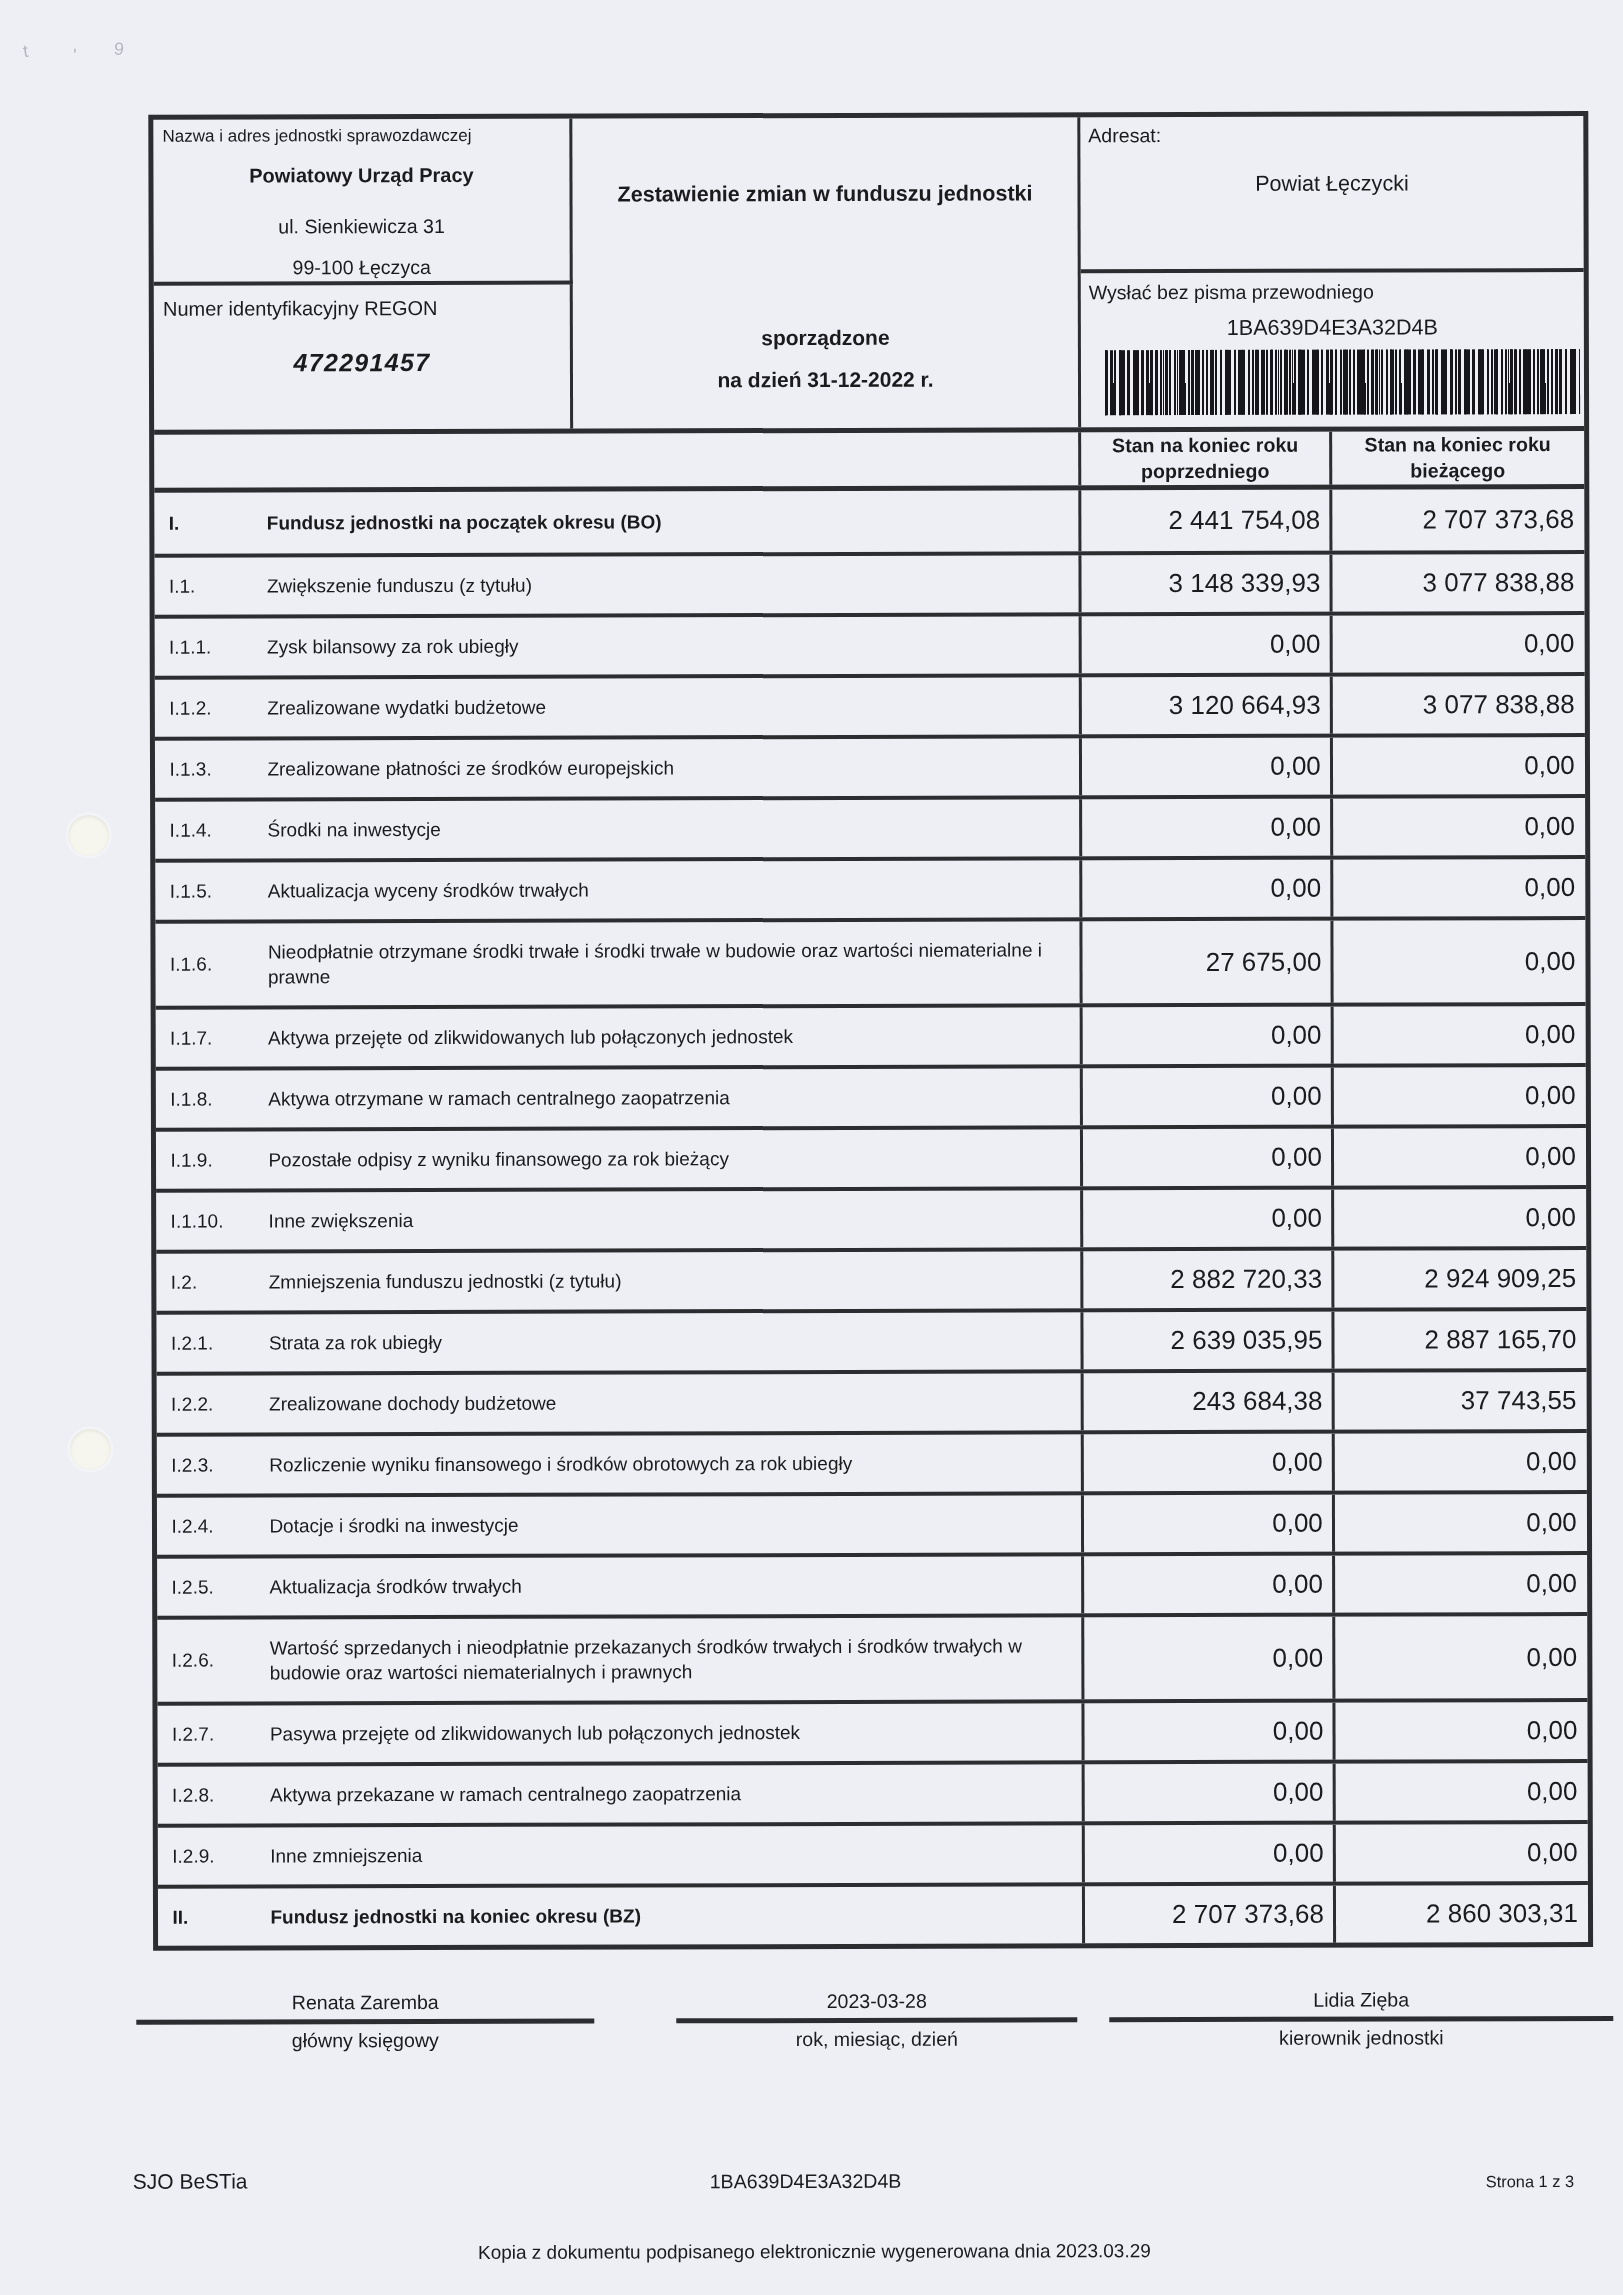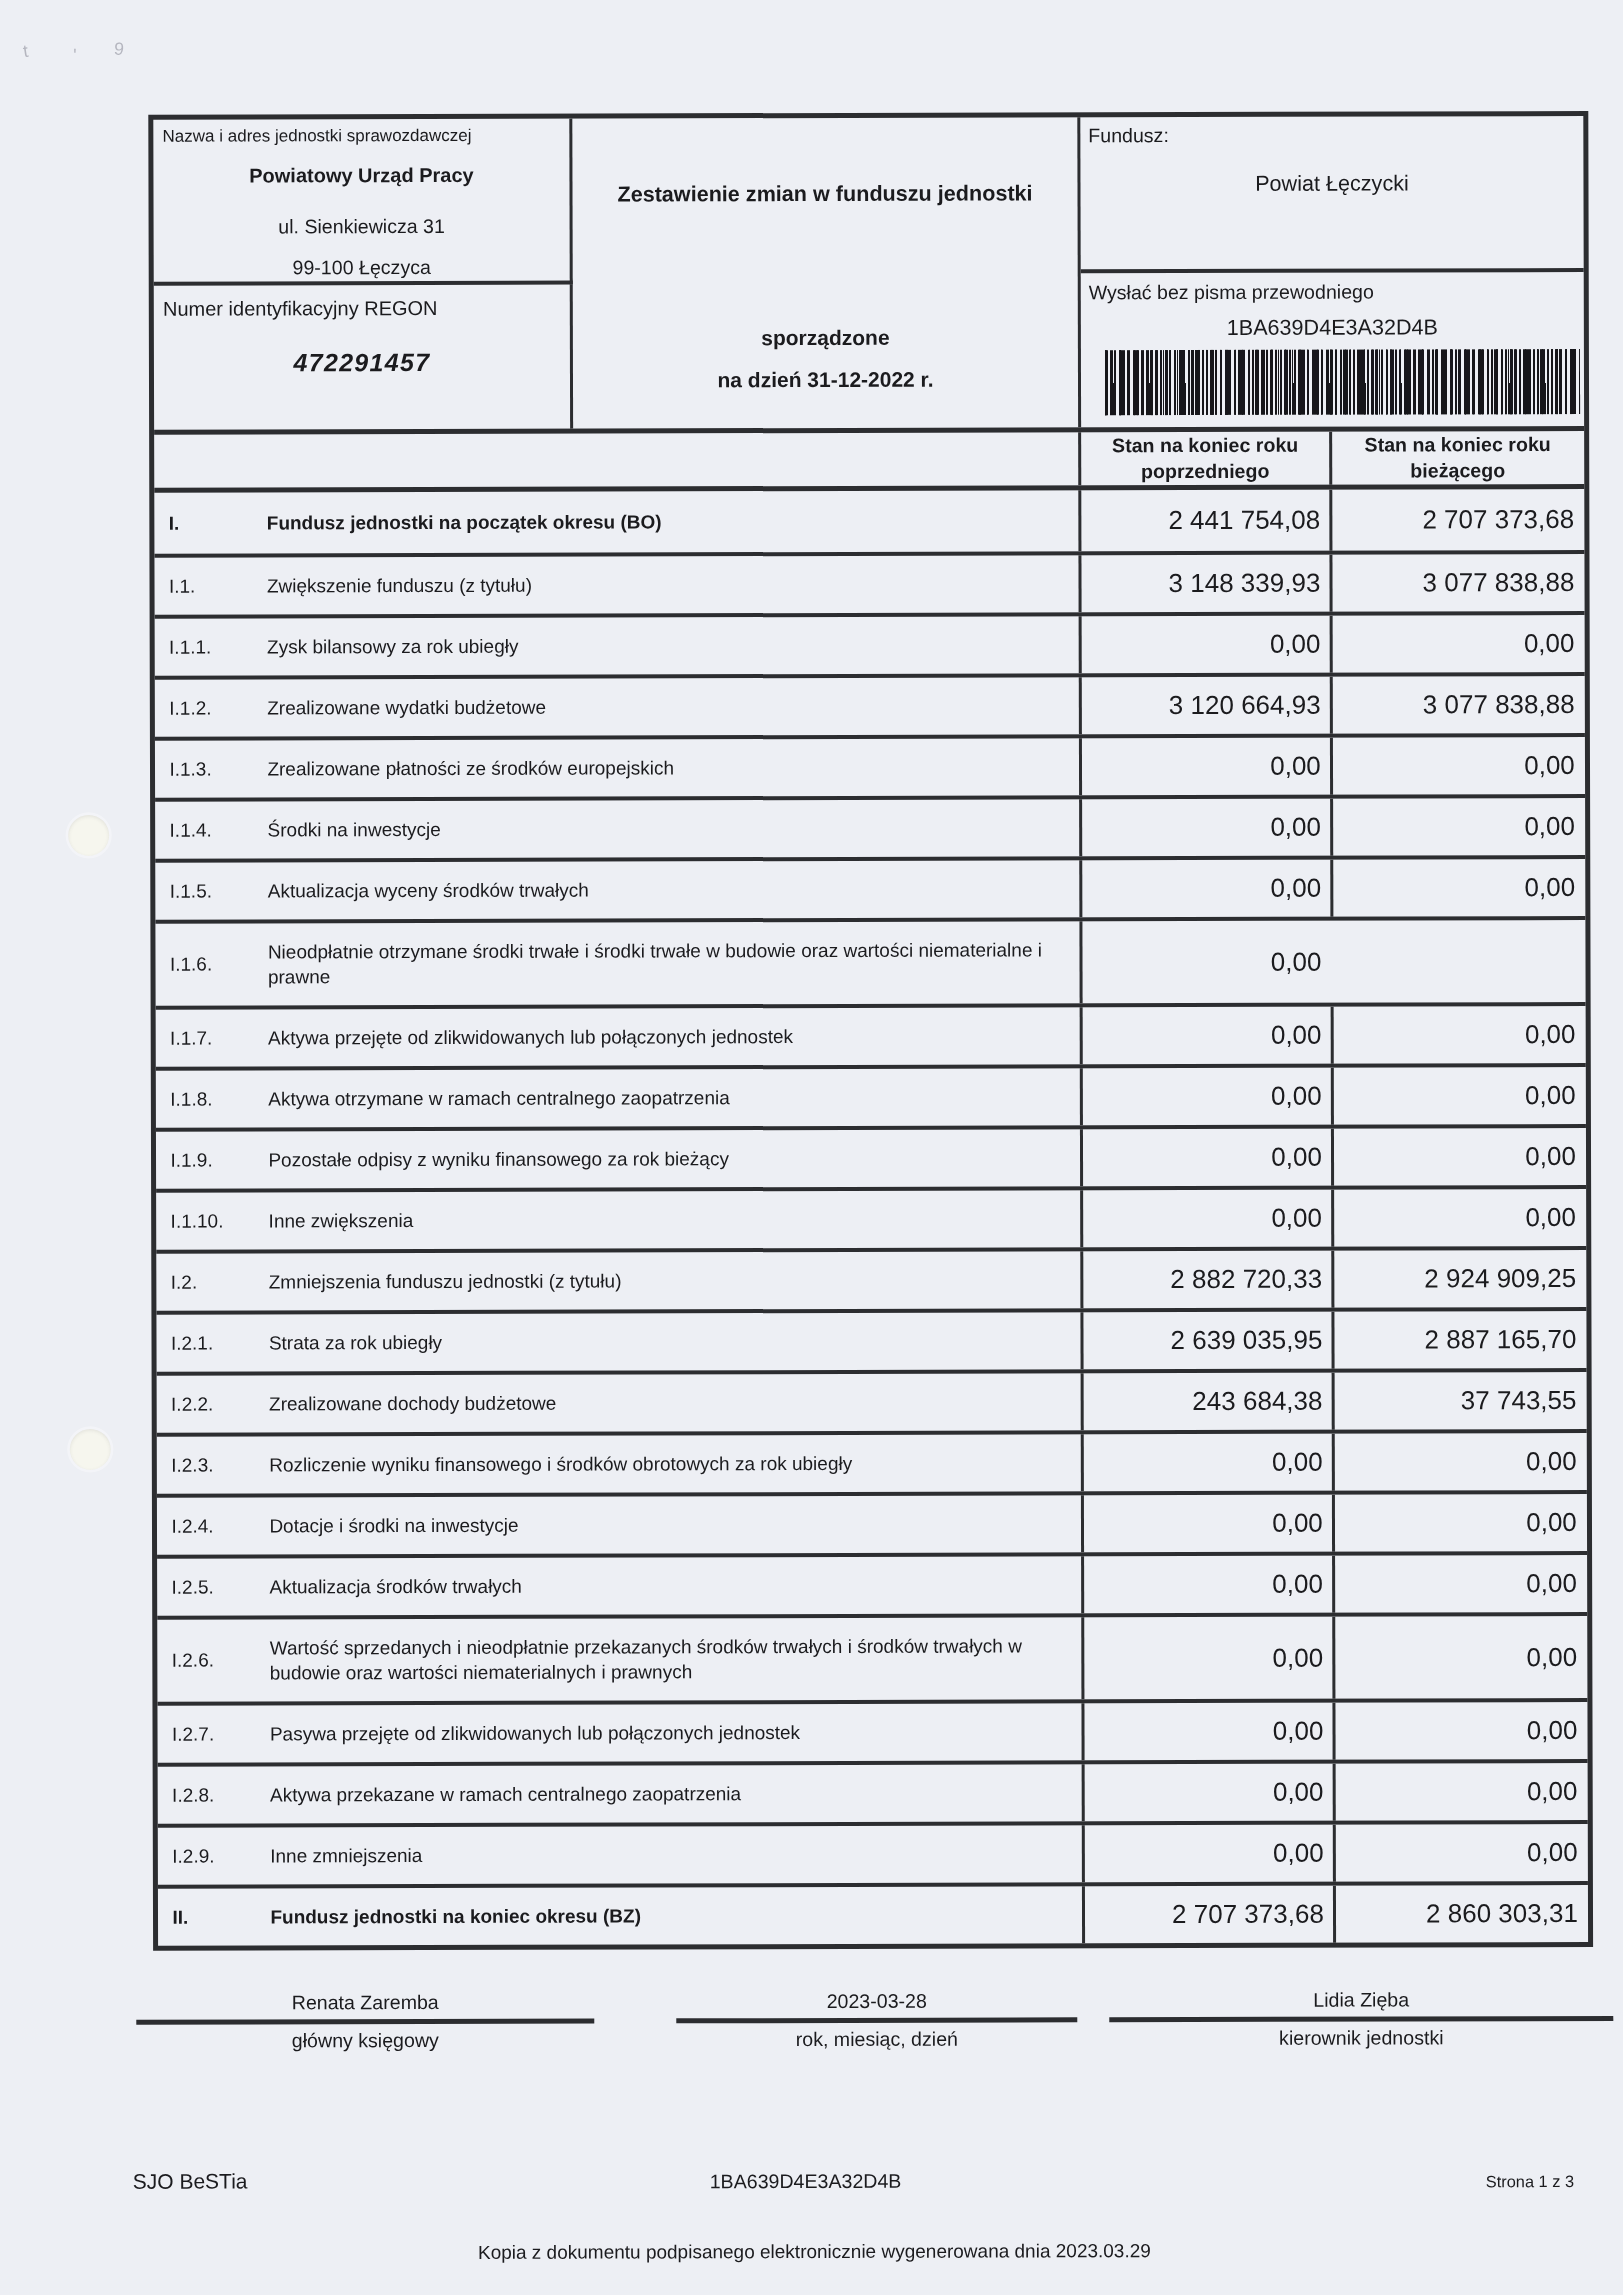--- a/index.html
+++ b/index.html
@@ -119,21 +119,21 @@
         <div class="hcolM">
           <div class="box box-title">
             <div class="tt-main">Zestawienie zmian w funduszu jednostki</div>
             <div class="tt-sub1">sporządzone</div>
             <div class="tt-sub2">na dzień 31-12-2022 r.</div>
           </div>
         </div>
 
         <div class="hcolR">
           <div class="box box-addr">
-            <div class="ad-label">Fundusz:</div>
+            <div class="ad-label">Adresat:</div>
             <div class="ad-value">Powiat Łęczycki</div>
           </div>
           <div class="box box-send">
             <div class="sn-label">Wysłać bez pisma przewodniego</div>
             <div class="sn-code">1BA639D4E3A32D4B</div>
             <div class="barcode"></div>
           </div>
         </div>
       </div>
 
@@ -198,20 +198,21 @@
               <span class="rowlabel">Aktualizacja wyceny środków trwałych</span>
             </div>
             <div class="cell val">0,00</div>
             <div class="cell val">0,00</div>
           </div>
           <div class="row tall">
             <div class="cell desc">
               <span class="rowno">I.1.6.</span>
               <span class="rowlabel">Nieodpłatnie otrzymane środki trwałe i środki trwałe w budowie oraz wartości niematerialne i prawne</span>
             </div>
+            <div class="cell val">27 675,00</div>
             <div class="cell val">0,00</div>
           </div>
           <div class="row">
             <div class="cell desc">
               <span class="rowno">I.1.7.</span>
               <span class="rowlabel">Aktywa przejęte od zlikwidowanych lub połączonych jednostek</span>
             </div>
             <div class="cell val">0,00</div>
             <div class="cell val">0,00</div>
           </div>

